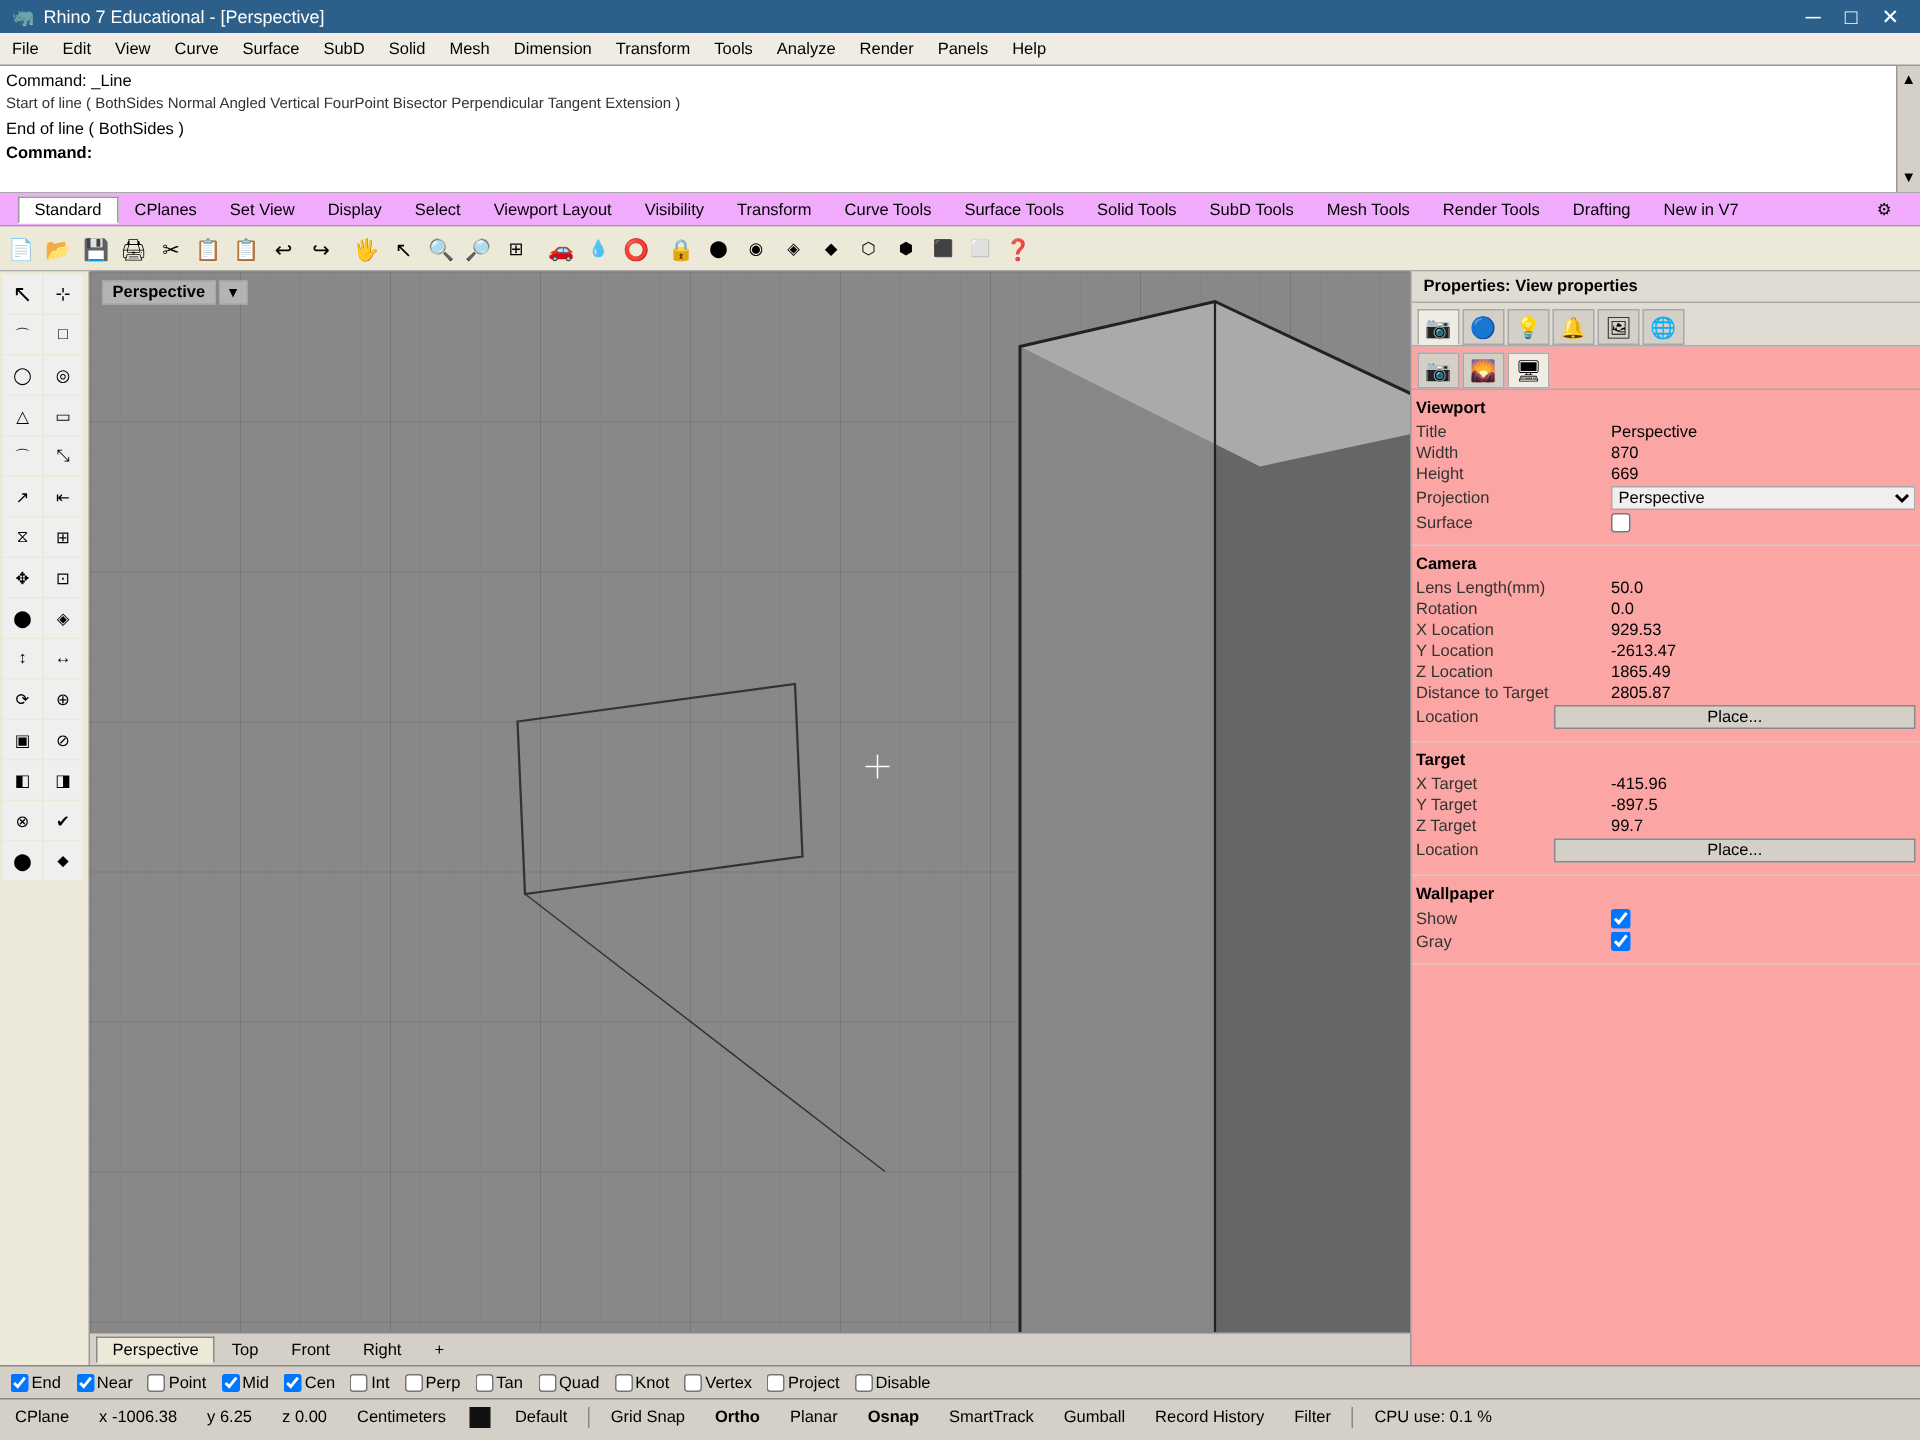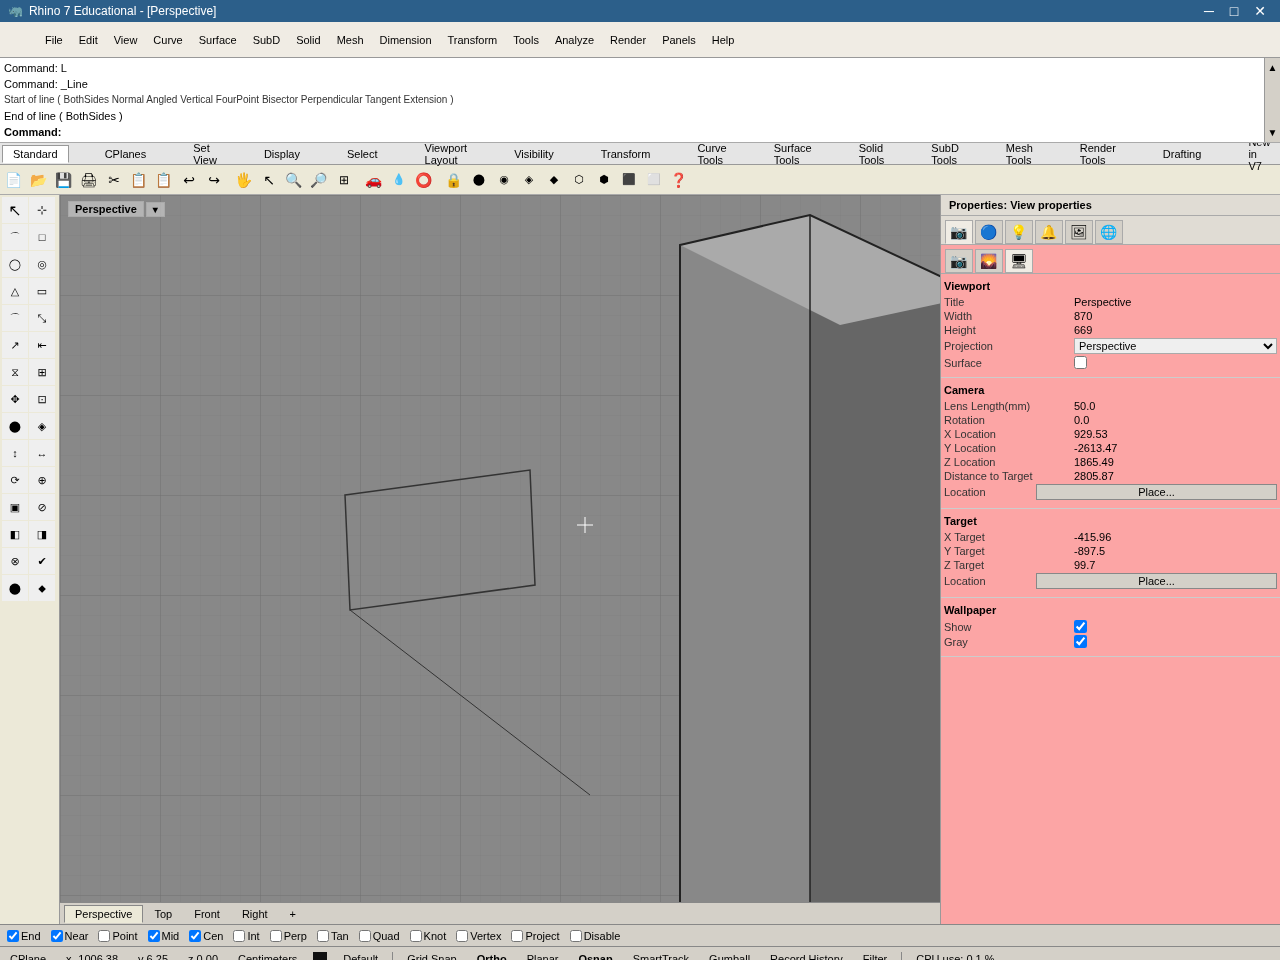--- a/index.html
+++ b/index.html
@@ -5,32 +5,32 @@
     * { box-sizing: border-box; margin: 0; padding: 0; }
     body { font-family: 'Segoe UI', Arial, sans-serif; font-size: 11px; background: #d4d0c8; color: #000; width: 1280px; height: 960px; overflow: hidden; }
 
     
     #titlebar { background: #2c5f8a; color: #fff; height: 22px; display: flex; align-items: center; justify-content: space-between; padding: 0 8px; font-size: 12px; }
     #titlebar-title { display: flex; align-items: center; gap: 6px; }
     #titlebar-controls { display: flex; gap: 4px; }
     #titlebar-controls span { cursor: pointer; padding: 0 6px; font-size: 14px; }
 
     
-    #menubar { background: #f0ece4; height: 36px; display: flex; align-items: center; border-bottom: 1px solid #999; padding-left: 37px; }
+    #menubar { background: #f0ece4; height: 22px; display: flex; align-items: center; border-bottom: 1px solid #999; }
     #menubar span { padding: 2px 8px; cursor: pointer; font-size: 11px; }
 
     
     #cmdarea { background: #fff; border-bottom: 1px solid #aaa; padding: 2px 4px; font-size: 11px; height: 85px; overflow: hidden; }
     #cmdarea div { line-height: 16px; }
     #cmd-input-row { display: flex; align-items: center; }
     #cmd-prompt { font-weight: bold; }
     #cmd-input { border: none; outline: none; flex: 1; font-size: 11px; font-family: inherit; }
 
     
-    #toolbar-tabs { background: #e5e5e5; border-bottom: 1px solid #999; display: flex; align-items: center; height: 22px; padding: 0 2px; gap: 25px; }
+    #toolbar-tabs { background: #f0abfc; border-bottom: 1px solid #999; display: flex; align-items: center; height: 22px; padding: 0 12px; }
     #toolbar-tabs span { padding: 2px 10px; cursor: pointer; font-size: 11px; border: 1px solid transparent; }
     #toolbar-tabs span.active { background: #fff; border-color: #999 #999 #fff #999; margin-bottom: -1px; }
     #toolbar-tabs .settings-icon { margin-left: auto; padding: 2px 6px; }
 
     
     #toolbar-row { background: #ece9d8; border-bottom: 1px solid #aaa; height: 30px; display: flex; align-items: center; padding: 0 2px; gap: 1px; overflow: hidden; }
     .tb-btn { width: 24px; height: 24px; display: inline-flex; align-items: center; justify-content: center; cursor: pointer; border: 1px solid transparent; font-size: 14px; background: transparent; }
     .tb-sep { width: 4px; }
 
     
@@ -116,21 +116,20 @@
     <span>Dimension</span>
     <span>Transform</span>
     <span>Tools</span>
     <span>Analyze</span>
     <span>Render</span>
     <span>Panels</span>
     <span>Help</span>
   </div>
 
 <div id="cmdarea" style="position:relative;">
-  <div>Command: L</div>
   <div>Command: _Line</div>
   <div style="font-size:10px; color:#333;">Start of line ( BothSides Normal Angled Vertical FourPoint Bisector Perpendicular Tangent Extension )</div>
   <div>End of line ( BothSides )</div>
   <div id="cmd-input-row">
     <span id="cmd-prompt">Command:</span>&nbsp;
     <input id="cmd-input" type="text" style="">
   </div>
 
   <div style="position:absolute;right:0;top:0;width:16px;height:85px;background:#d4d0c8;border-left:1px solid #999;display:flex;flex-direction:column;align-items:center;justify-content:space-between;padding:2px 0;">
     <span style="cursor:pointer;font-size:10px;">▲</span>

